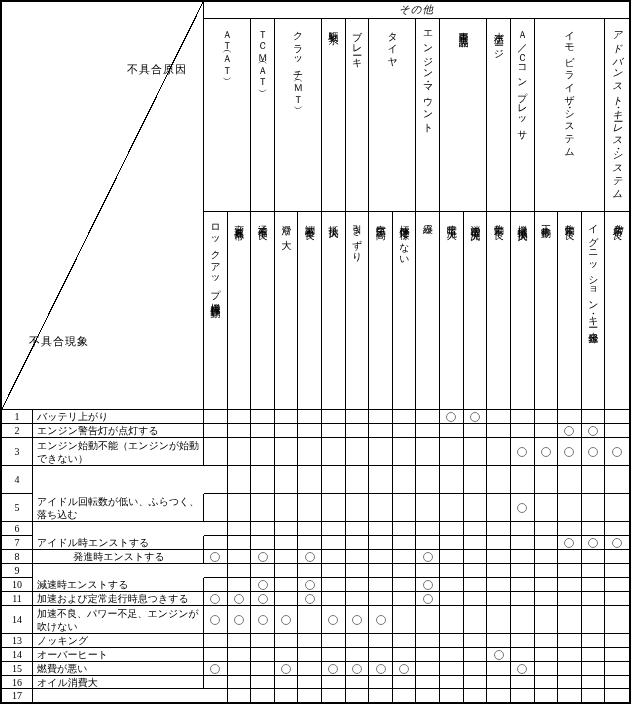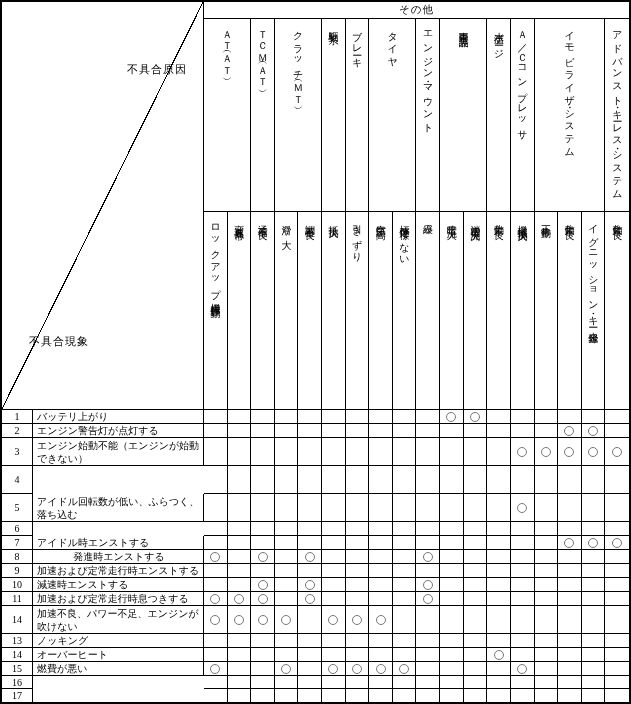--- a/index.html
+++ b/index.html
@@ -20,21 +20,21 @@
     display:grid;
     grid-template-columns:31px 171px repeat(18, 1fr);
     grid-template-rows:17px 193px 198px 14px 14px 28px 28px 28px 14px 14px 14px 14px 14px 14px 28px 14px 14px 14px 13px 13px;
   }
   .cell{
     border-right:1px solid #000;
     border-bottom:1px solid #000;
     overflow:hidden;
     box-sizing:border-box;
   }
-  .no-br{border-right:none;}
+  .no-br{border-right:none;font-style:italic;}
   .no-bb{border-bottom:none;}
   
   .corner{
     position:relative;
     grid-column:1 / 3;grid-row:1 / 4;
     background:linear-gradient(to bottom right,
       transparent calc(50% - 0.6px),
       #000 calc(50% - 0.6px),
       #000 calc(50% + 0.6px),
       transparent calc(50% + 0.6px));
@@ -384,23 +384,20 @@
       </div>
       <div class="cell mcell" style="grid-area: 11 / 13;"></div>
       <div class="cell mcell" style="grid-area: 11 / 14;"></div>
       <div class="cell mcell" style="grid-area: 11 / 15;"></div>
       <div class="cell mcell" style="grid-area: 11 / 16;"></div>
       <div class="cell mcell" style="grid-area: 11 / 17;"></div>
       <div class="cell mcell" style="grid-area: 11 / 18;"></div>
       <div class="cell mcell" style="grid-area: 11 / 19;"></div>
       <div class="cell mcell no-br" style="grid-area: 11 / 20;"></div>
       <div class="cell rownum" style="grid-area: 12 / 1;">9</div>
-      <div class="cell rowlabel" style="grid-area: 12 / 2;">
-        <span>加速および定常走行時エンストする</span>
-      </div>
       <div class="cell mcell" style="grid-area: 12 / 3;"></div>
       <div class="cell mcell" style="grid-area: 12 / 4;"></div>
       <div class="cell mcell" style="grid-area: 12 / 5;"></div>
       <div class="cell mcell" style="grid-area: 12 / 6;"></div>
       <div class="cell mcell" style="grid-area: 12 / 7;"></div>
       <div class="cell mcell" style="grid-area: 12 / 8;"></div>
       <div class="cell mcell" style="grid-area: 12 / 9;"></div>
       <div class="cell mcell" style="grid-area: 12 / 10;"></div>
       <div class="cell mcell" style="grid-area: 12 / 11;"></div>
       <div class="cell mcell" style="grid-area: 12 / 12;"></div>
@@ -584,20 +581,23 @@
       <div class="cell mcell" style="grid-area: 18 / 14;"></div>
       <div class="cell mcell" style="grid-area: 18 / 15;"></div>
       <div class="cell mcell" style="grid-area: 18 / 16;">
         <div class="mark" title="○"></div>
       </div>
       <div class="cell mcell" style="grid-area: 18 / 17;"></div>
       <div class="cell mcell" style="grid-area: 18 / 18;"></div>
       <div class="cell mcell" style="grid-area: 18 / 19;"></div>
       <div class="cell mcell no-br" style="grid-area: 18 / 20;"></div>
       <div class="cell rownum" style="grid-area: 19 / 1;">16</div>
+      <div class="cell rowlabel" style="grid-area: 19 / 2;">
+        <span>オイル消費大</span>
+      </div>
       <div class="cell mcell" style="grid-area: 19 / 3;"></div>
       <div class="cell mcell" style="grid-area: 19 / 4;"></div>
       <div class="cell mcell" style="grid-area: 19 / 5;"></div>
       <div class="cell mcell" style="grid-area: 19 / 6;"></div>
       <div class="cell mcell" style="grid-area: 19 / 7;"></div>
       <div class="cell mcell" style="grid-area: 19 / 8;"></div>
       <div class="cell mcell" style="grid-area: 19 / 9;"></div>
       <div class="cell mcell" style="grid-area: 19 / 10;"></div>
       <div class="cell mcell" style="grid-area: 19 / 11;"></div>
       <div class="cell mcell" style="grid-area: 19 / 12;"></div>

